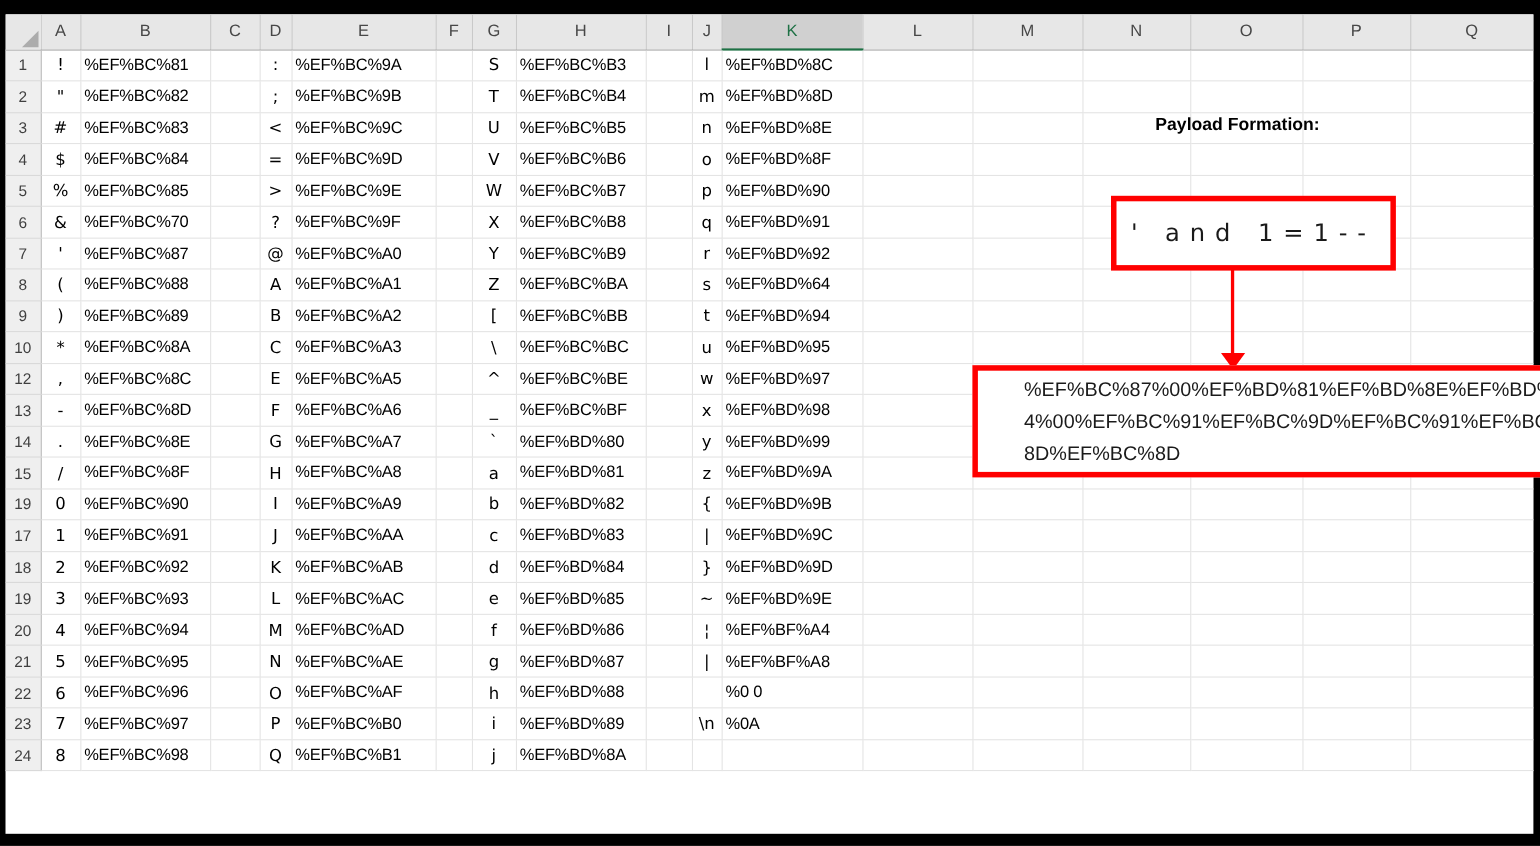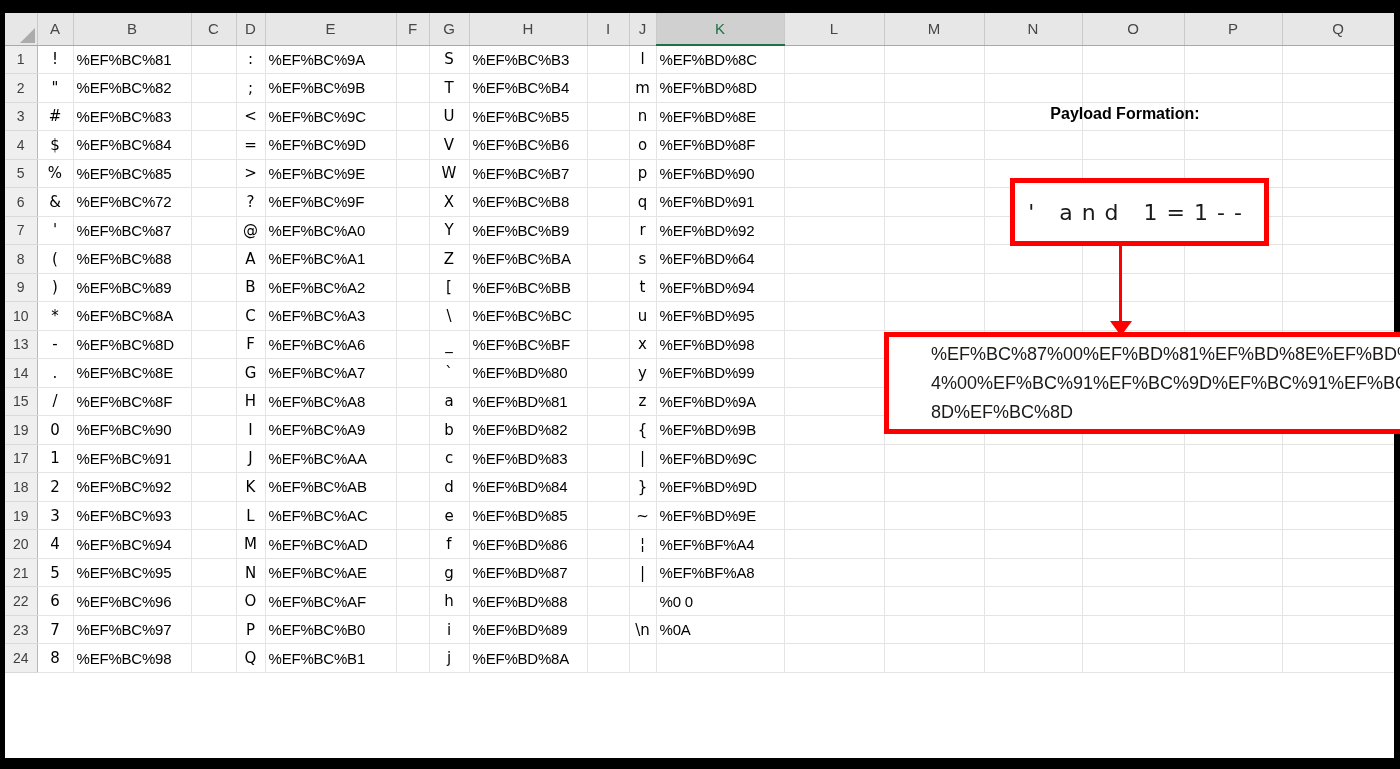--- a/index.html
+++ b/index.html
@@ -214,21 +214,21 @@
           <td></td>
           <td></td>
           <td></td>
           <td></td>
           <td></td>
           <td></td>
         </tr>
         <tr>
           <th class="rowhdr">6</th>
           <td class="char">&amp;</td>
-          <td class="code">%EF%BC%72</td>
+          <td class="code">%EF%BC%70</td>
           <td></td>
           <td class="char">?</td>
           <td class="code">%EF%BC%9F</td>
           <td></td>
           <td class="char">X</td>
           <td class="code">%EF%BC%B8</td>
           <td></td>
           <td class="char">q</td>
           <td class="code">%EF%BD%91</td>
           <td></td>
@@ -304,20 +304,40 @@
           <td class="code">%EF%BC%8A</td>
           <td></td>
           <td class="char">C</td>
           <td class="code">%EF%BC%A3</td>
           <td></td>
           <td class="char">\</td>
           <td class="code">%EF%BC%BC</td>
           <td></td>
           <td class="char">u</td>
           <td class="code">%EF%BD%95</td>
+          <td></td>
+          <td></td>
+          <td></td>
+          <td></td>
+          <td></td>
+          <td></td>
+        </tr>
+        <tr>
+          <th class="rowhdr">12</th>
+          <td class="char">,</td>
+          <td class="code">%EF%BC%8C</td>
+          <td></td>
+          <td class="char">E</td>
+          <td class="code">%EF%BC%A5</td>
+          <td></td>
+          <td class="char">^</td>
+          <td class="code">%EF%BC%BE</td>
+          <td></td>
+          <td class="char">w</td>
+          <td class="code">%EF%BD%97</td>
           <td></td>
           <td></td>
           <td></td>
           <td></td>
           <td></td>
           <td></td>
         </tr>
         <tr>
           <th class="rowhdr">13</th>
           <td class="char">-</td>

